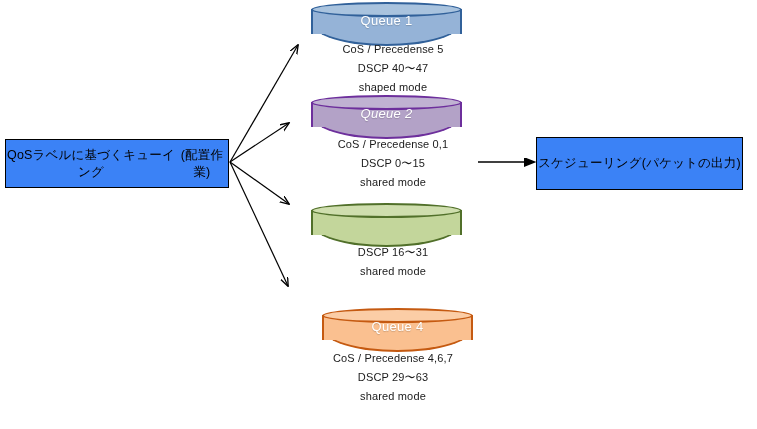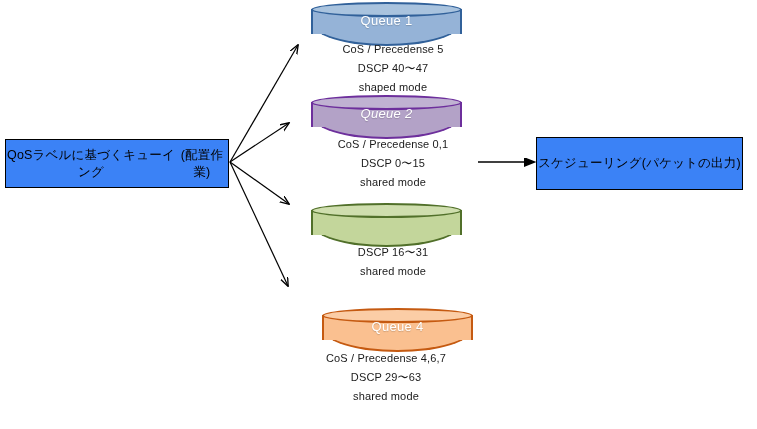--- a/index.html
+++ b/index.html
@@ -111,21 +111,21 @@
     width: 220px;
     text-align: center;
     color: #1a1a1a;
     font-size: 11px;
     line-height: 19px;
     letter-spacing: 0.15px;
   }
   #cap-q1 { left: 283px; top: 40px;  }
   #cap-q2 { left: 283px; top: 135px; }
   #cap-q3 { left: 283px; top: 243px; }
-  #cap-q4 { left: 276px; top: 349px; }
+  #cap-q4 { left: 283px; top: 349px; }
 
   
   #connectors {
     position: absolute;
     left: 0;
     top: 0;
     width: 757px;
     height: 429px;
     pointer-events: none;
   }

